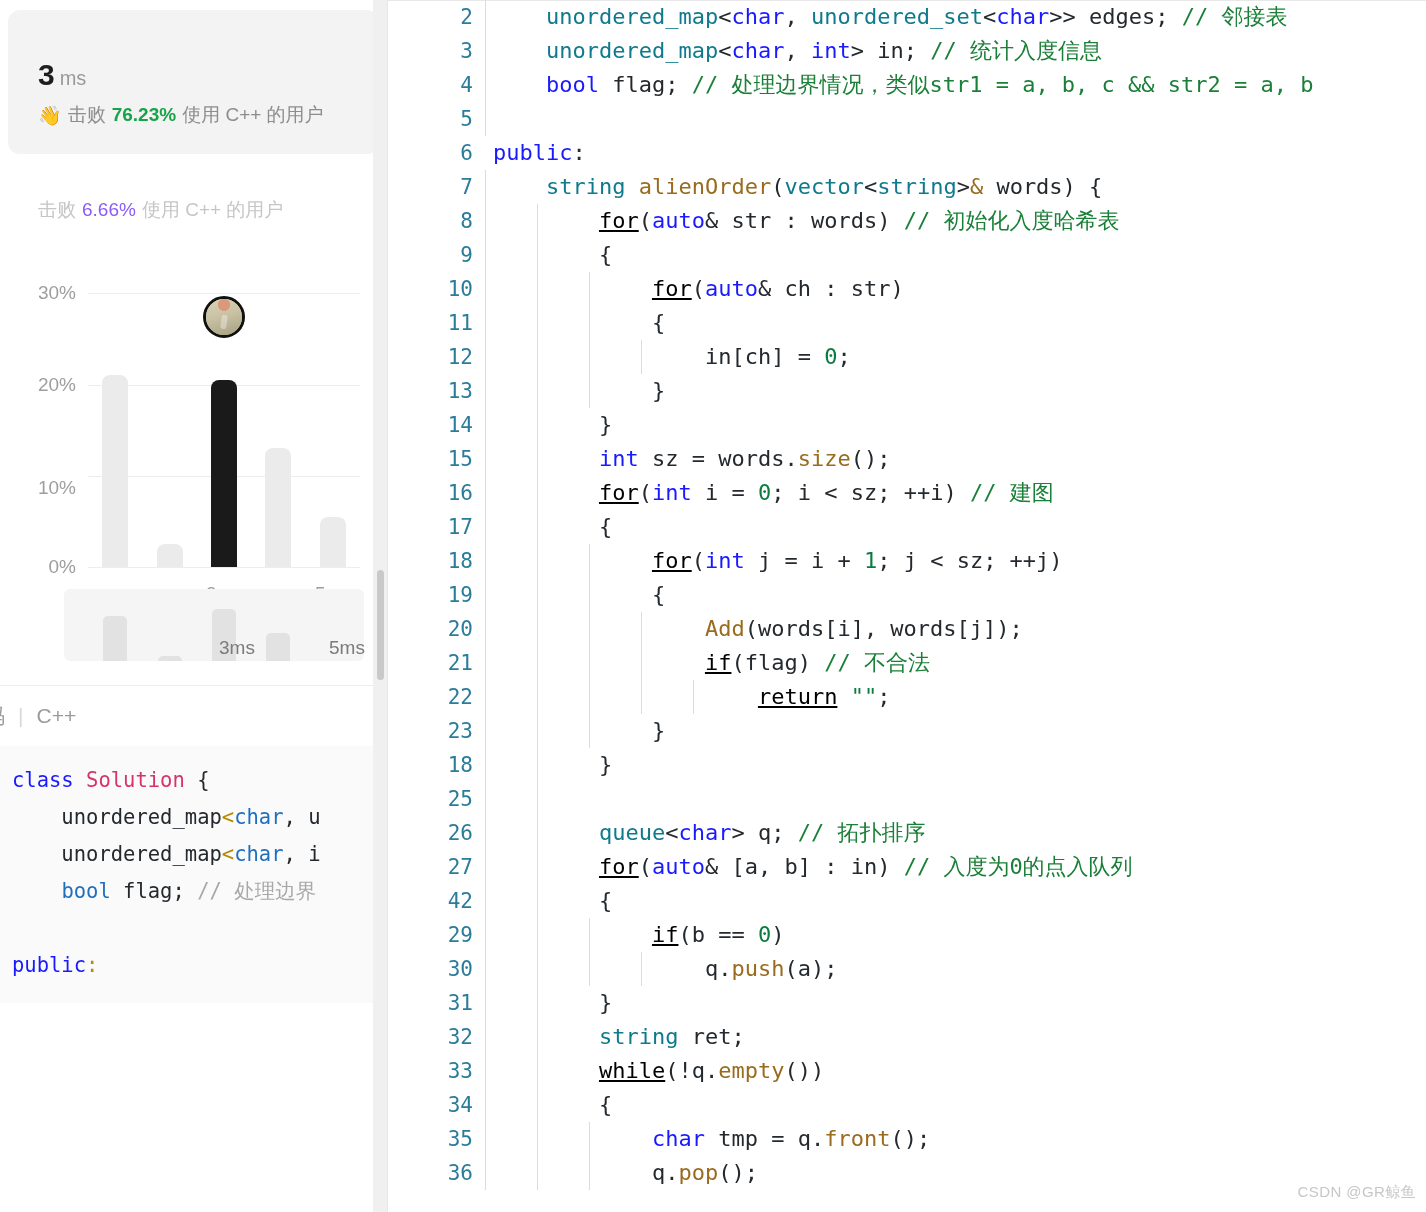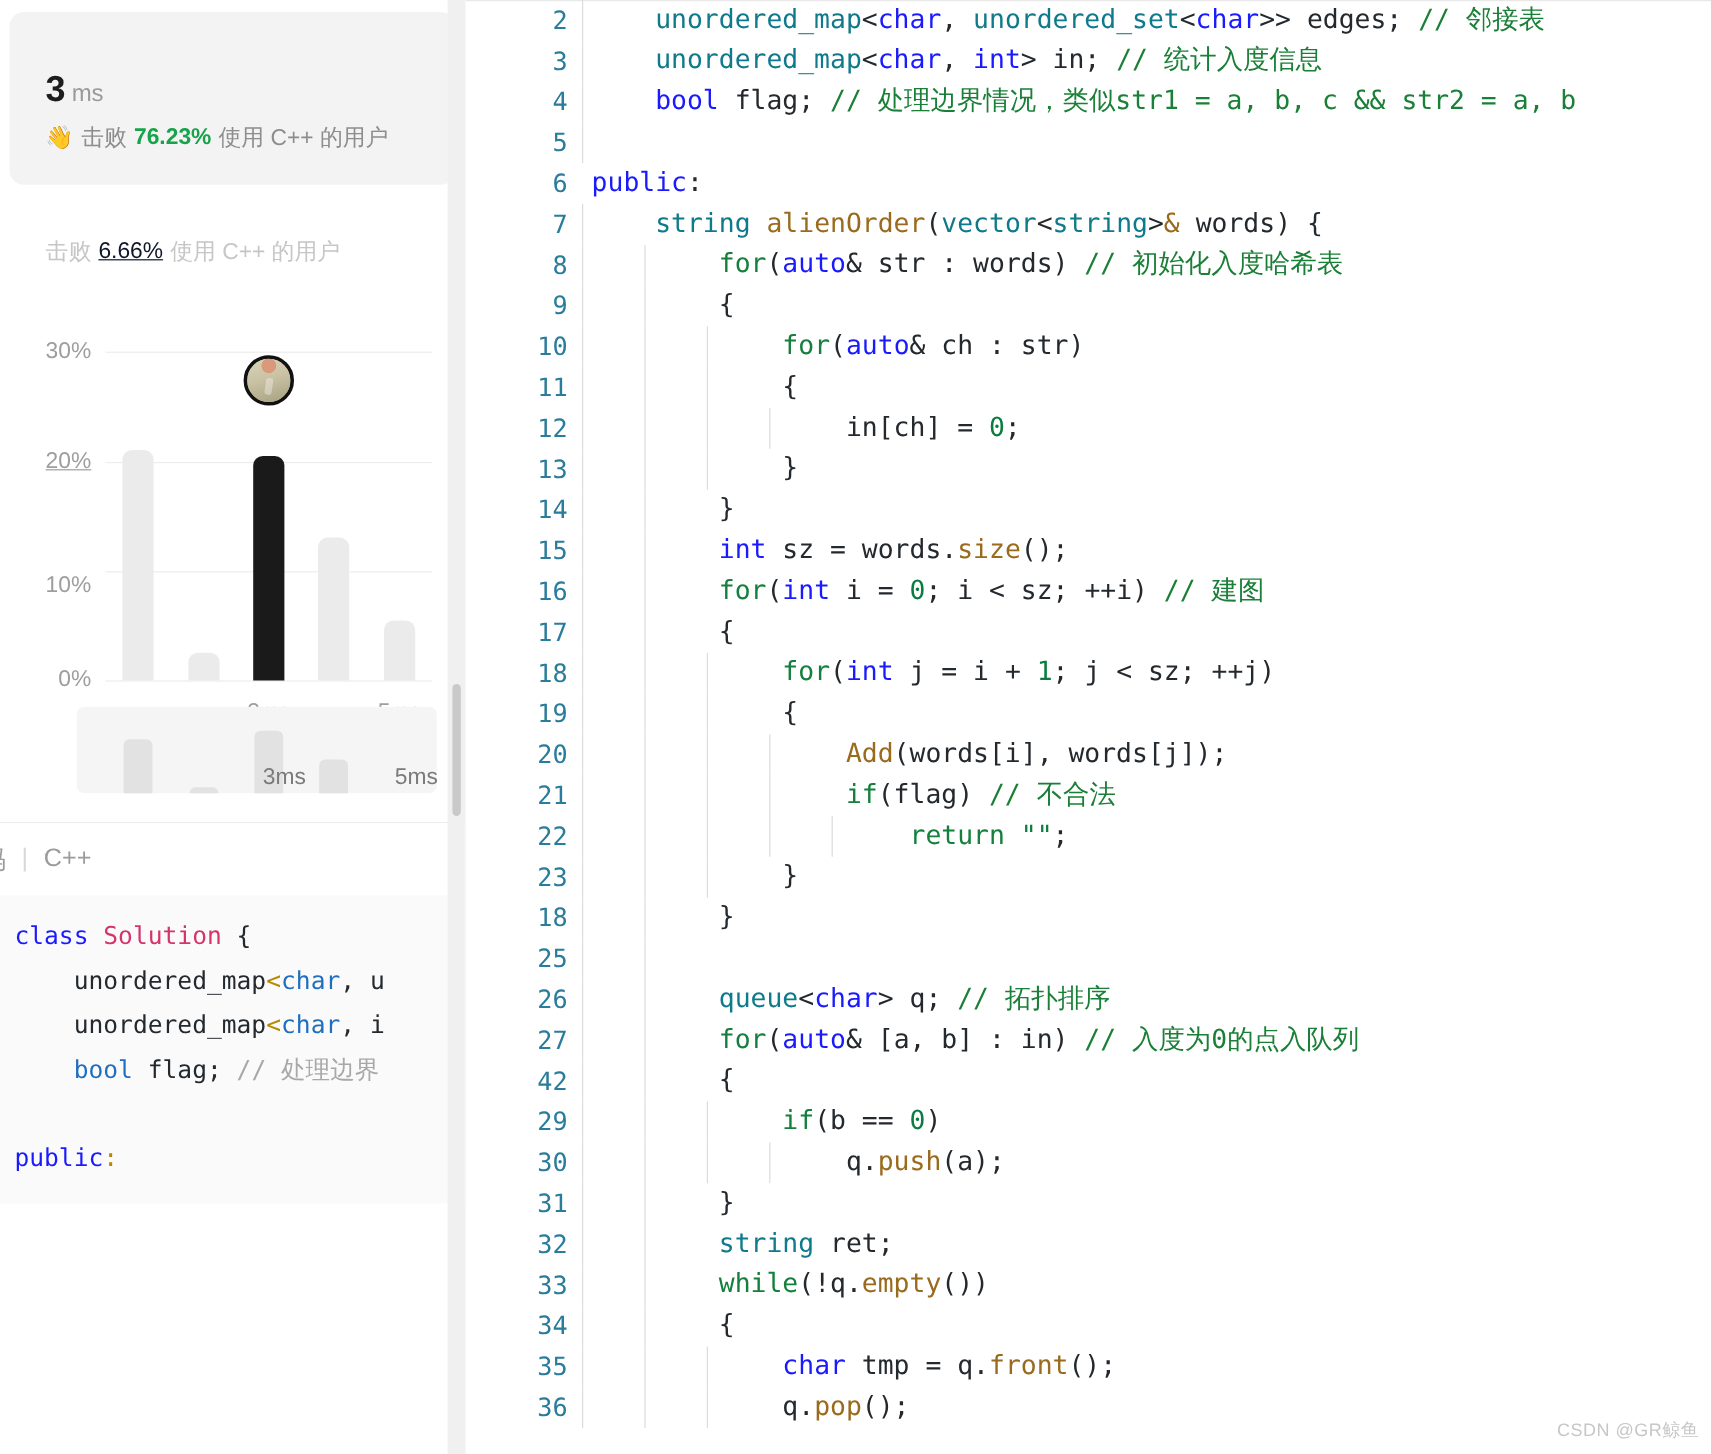--- a/index.html
+++ b/index.html
@@ -52,21 +52,21 @@
   .stat-card.plain .stat-value { color: #bdbdbd; font-weight: 700; }
   .stat-card.plain .stat-value .unit { color: #cdcdcd; }
 
   .stat-sub {
     margin-top: 11px;
     font-size: 19px; color: #8d8d8d;
     display: flex; align-items: center; gap: 6px;
   }
   .stat-sub .pct { color: #16a34a; font-weight: 700; }
   .stat-card.plain .stat-sub { color: #c6c6c6; }
-  .stat-card.plain .stat-sub .pct { color: #0f172a; font-weight: 400; text-decoration: underline; }
+  .stat-card.plain .stat-sub .pct { color: #8b5cf6; font-weight: 400; }
   .hand-ico { font-size: 19px; line-height: 1; }
 
   
   .chart-wrap {
     position: relative;
     margin-top: 26px;
     height: 330px;
     padding-left: 0;
   }
   .chart-plot {
@@ -190,21 +190,21 @@
   .lnum {
     position:absolute; left: 0; width: 85px; text-align: right;
     color: #2a7c9b; font-size: 21px;
   }
   .ctext { position:absolute; left: 105px; color: #24292e; }
 
   
   .guide { position:absolute; width:1px; background:#dcdcdc; }
 
   
-  .t-kw   { color:#15803d; }   
+  .t-kw   { color:#000000;text-decoration:underline; }   
   .t-type { color:#1a1aff; }   
   .t-tealtype { color:#0f7a8c; } 
   .t-fn   { color:#9a6b1e; }   
   .t-num  { color:#0a7c3f; }   
   .t-cmt  { color:#1a7f37; }   
   .t-str  { color:#0a7c3f; }
   .t-op   { color:#24292e; }
   .t-pub  { color:#1a1aff; }
 
   
@@ -248,21 +248,21 @@
       </div>
     </section>
 
     <div class="chart-wrap">
       <div class="chart-plot" id="plot">
           <div class="gridline" style="top: 292px;"></div>
           <div class="ytick" style="top: 292px;">0%</div>
           <div class="gridline" style="top: 200.75px;"></div>
           <div class="ytick" style="top: 213px;">10%</div>
           <div class="gridline" style="top: 109.5px;"></div>
-          <div class="ytick" style="top: 109.5px; text-decoration: underline;">20%</div>
+          <div class="ytick" style="top: 109.5px;">20%</div>
           <div class="gridline" style="top: 18.25px;"></div>
           <div class="ytick" style="top: 18.25px;">30%</div>
           <div class="bars">
             <div class="barcell">
               <div class="bar" style="height: 191.625px;"></div>
             </div>
             <div class="barcell">
               <div class="bar" style="height: 22.8125px;"></div>
             </div>
             <div class="barcell">

